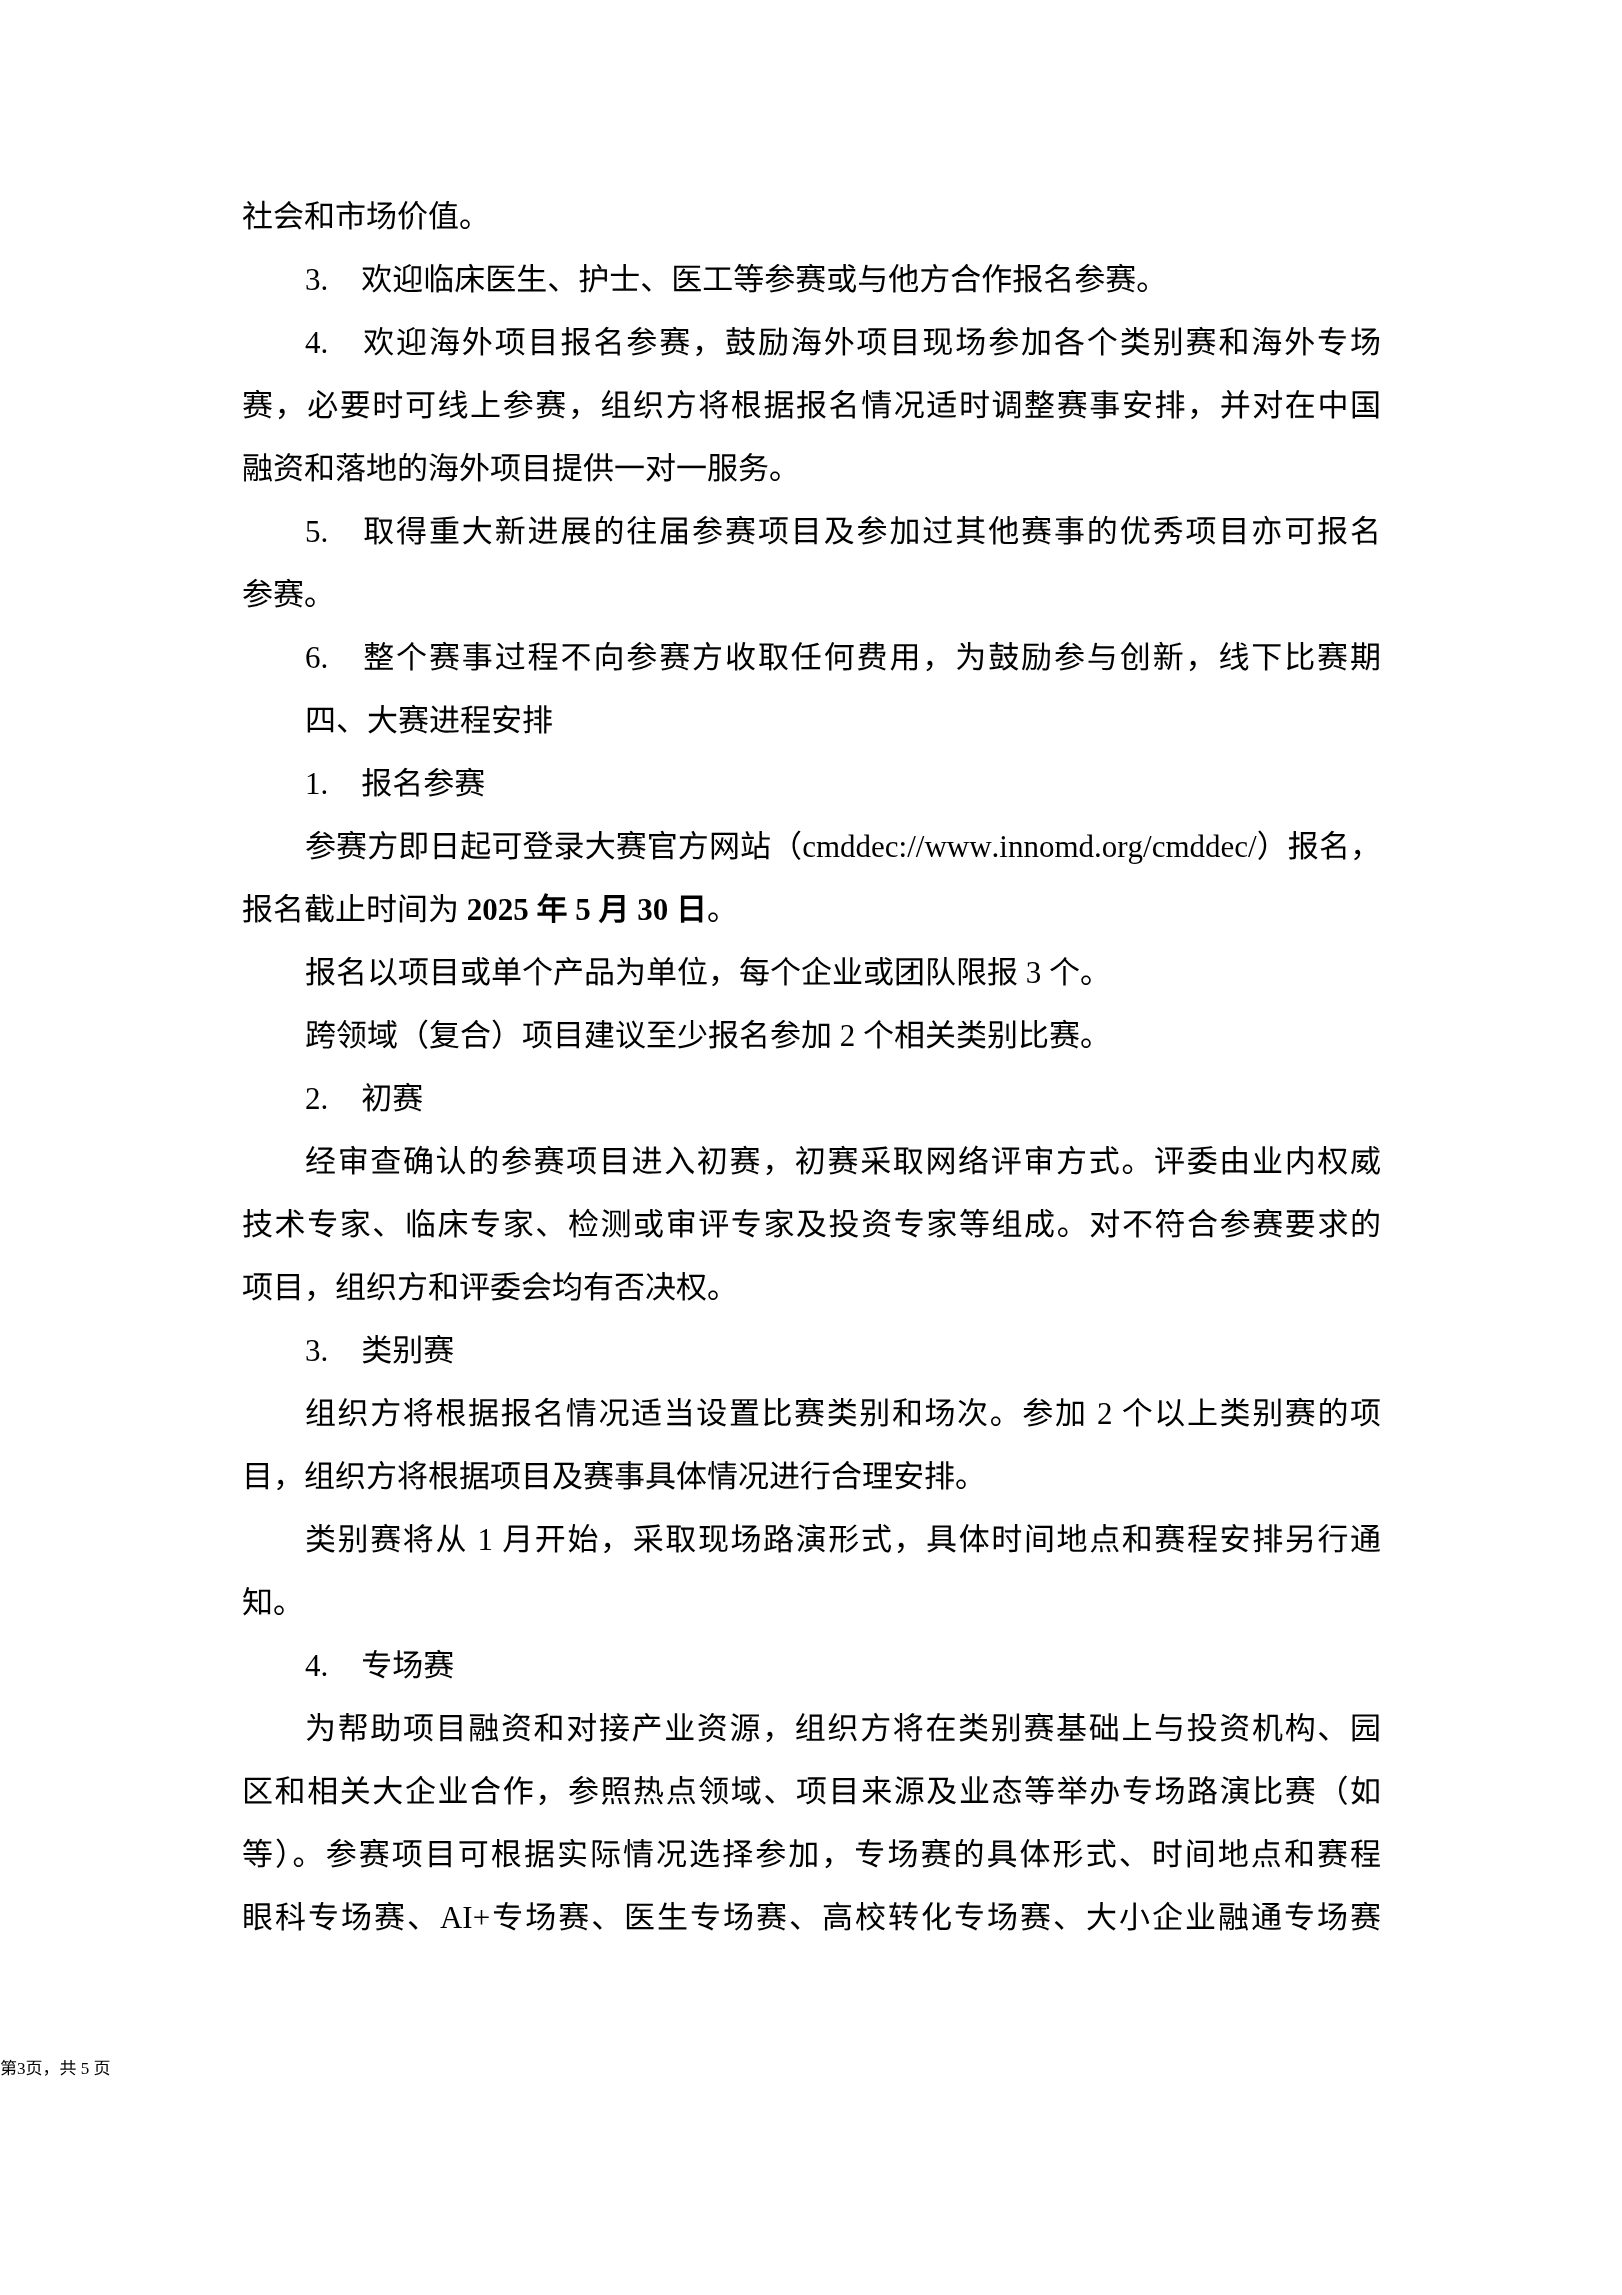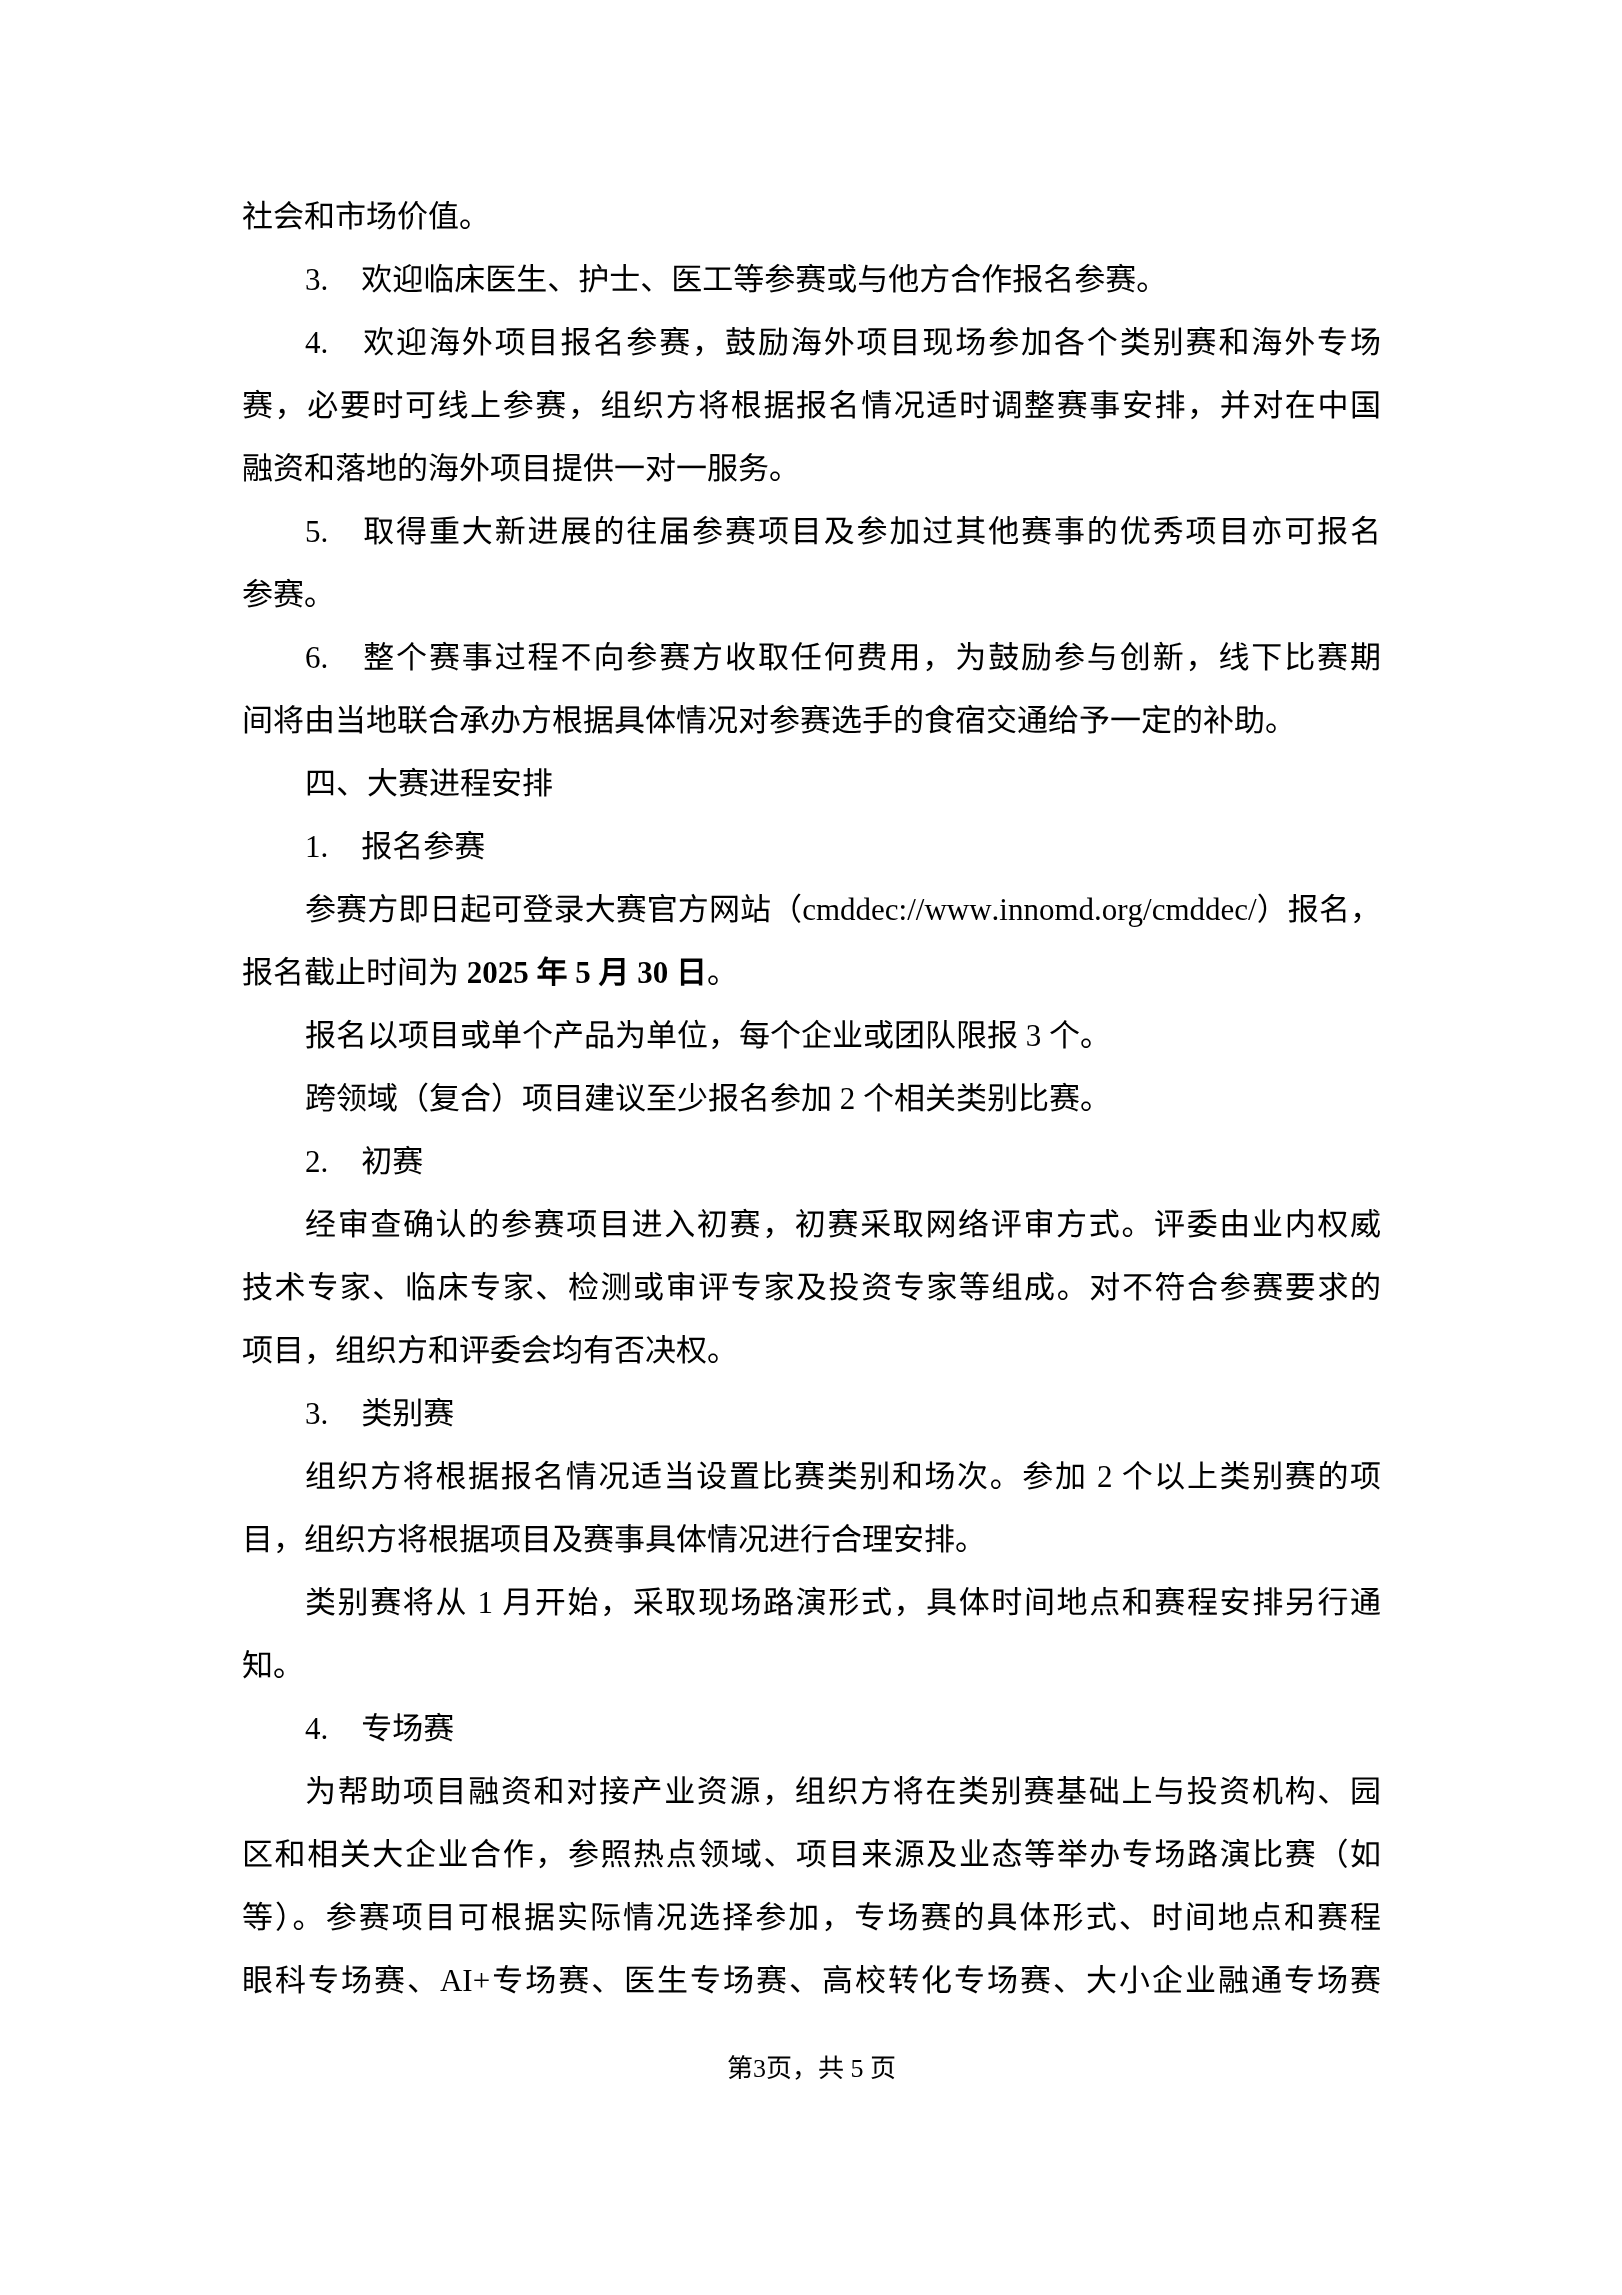--- a/index.html
+++ b/index.html
@@ -36,40 +36,39 @@
     text-justify: inter-character;
   }
   .line.heading { font-weight: normal; }
   .line .marker { margin-right: 33px; }
   .line .b { font-weight: bold; }
   .footer {
     position: absolute;
     left: 0;
     right: 0;
     top: 2053px;
-    text-align: center;
-    font-size: 26px;
+    text-align: left;
+    font-size: 17px;
     line-height: 31px;
     color: #000000;
   }
 </style>
 </head>
 <body>
 
 <div class="page">
   <main class="content" id="doc-lines">
       <div class="line"><span>社会和市场价值。</span></div>
       <div class="line indent"><span class="marker">3.</span><span>欢迎临床医生、护士、医工等参赛或与他方合作报名参赛。</span></div>
       <div class="line indent justify"><span class="marker">4.</span><span>欢迎海外项目报名参赛，鼓励海外项目现场参加各个类别赛和海外专场</span></div>
       <div class="line justify"><span>赛，必要时可线上参赛，组织方将根据报名情况适时调整赛事安排，并对在中国</span></div>
       <div class="line"><span>融资和落地的海外项目提供一对一服务。</span></div>
       <div class="line indent justify"><span class="marker">5.</span><span>取得重大新进展的往届参赛项目及参加过其他赛事的优秀项目亦可报名</span></div>
       <div class="line"><span>参赛。</span></div>
       <div class="line indent justify"><span class="marker">6.</span><span>整个赛事过程不向参赛方收取任何费用，为鼓励参与创新，线下比赛期</span></div>
-      <div class="line"><span>间将由当地联合承办方根据具体情况对参赛选手的食宿交通给予一定的补助。</span></div>
       <div class="line indent heading"><span>四、大赛进程安排</span></div>
       <div class="line indent"><span class="marker">1.</span><span>报名参赛</span></div>
       <div class="line indent justify"><span>参赛方即日起可登录大赛官方网站（cmddec://www.innomd.org/cmddec/）报名，</span></div>
       <div class="line"><span>报名截止时间为 </span><span class="b">2025 年 5 月 30 日</span><span>。</span></div>
       <div class="line indent"><span>报名以项目或单个产品为单位，每个企业或团队限报 3 个。</span></div>
       <div class="line indent"><span>跨领域（复合）项目建议至少报名参加 2 个相关类别比赛。</span></div>
       <div class="line indent"><span class="marker">2.</span><span>初赛</span></div>
       <div class="line indent justify"><span>经审查确认的参赛项目进入初赛，初赛采取网络评审方式。评委由业内权威</span></div>
       <div class="line justify"><span>技术专家、临床专家、检测或审评专家及投资专家等组成。对不符合参赛要求的</span></div>
       <div class="line"><span>项目，组织方和评委会均有否决权。</span></div>

